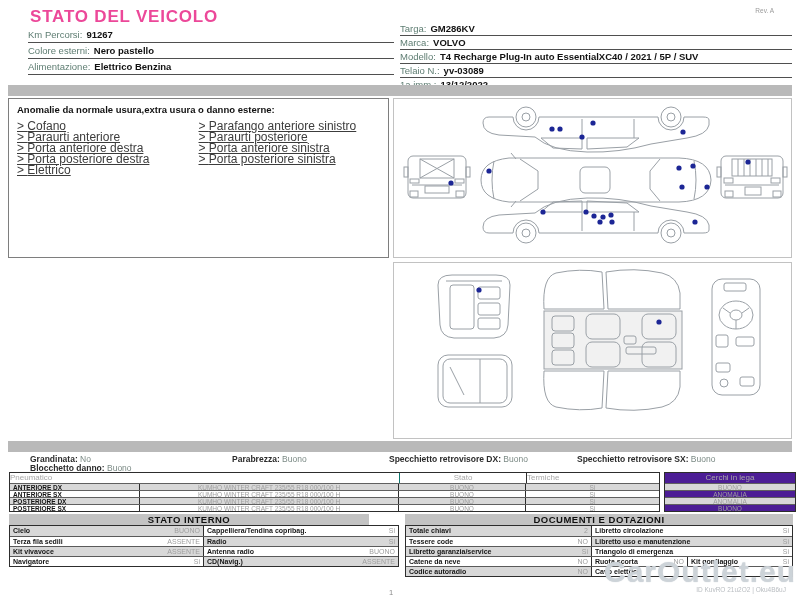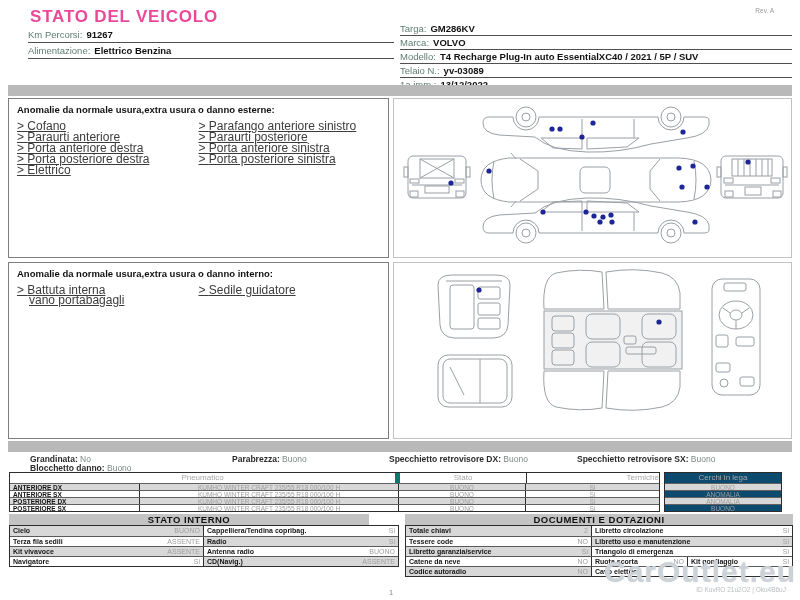--- a/index.html
+++ b/index.html
@@ -45,25 +45,25 @@
   .ttable{position:absolute;left:9px;top:472px;width:651px;border:1px solid #2d2d2d;background:#fff;}
   .trow{display:flex;border-top:1px solid #606060;height:7px;}
   .trow.thead{border-top:none;height:10px;}
   .trow.alt{background:#d8d8d8;}
   .tc{font-size:6.5px;line-height:7px;color:#9e9e9e;overflow:hidden;white-space:nowrap;}
   .thead .tc{font-size:8px;line-height:10px;color:#a8a8a8;}
   .tc-pos{width:130px;font-weight:bold;color:#141414;padding-left:3px;border-right:1px solid #2d2d2d;}
   .tc-desc{width:259px;text-align:center;border-right:1px solid #2d2d2d;}
   .tc-stato{width:127px;text-align:center;border-right:1px solid #2d2d2d;}
   .tc-term{flex:1;text-align:center;}
-  .th-pneu{width:390px;text-align:center;border-right:5px solid #0f766e;}
+  .th-pneu{width:390px;text-align:left;border-right:1px solid #0f766e;}
   .th-stato{width:127px;text-align:center;border-right:1px solid #2d2d2d;}
-  .th-term{flex:1;text-align:right;}
-
-  .wtable{position:absolute;left:664px;top:472px;width:118px;border:1px solid #2d2d2d;background:#0c4a6e;}
+  .th-term{flex:1;text-align:left;}
+
+  .wtable{position:absolute;left:664px;top:472px;width:132px;border:1px solid #2d2d2d;background:#4c1d95;}
   .wrow{height:7px;line-height:7px;font-size:6.5px;text-align:center;color:#9e9e9e;border-top:1px solid #606060;}
   .wrow.whead{height:10px;line-height:10px;font-size:8px;border-top:none;color:#a8a8a8;}
   .wrow.alt{background:#d8d8d8;}
 
   .sec-bar{position:absolute;height:11px;background:#c3c3c3;font-size:9.5px;font-weight:bold;
            text-align:center;line-height:11px;color:#101010;letter-spacing:0.5px;}
   .si-bar{left:9px;top:514px;width:360px;}
   .doc-bar{left:405px;top:514px;width:388px;}
 
   .dtable{position:absolute;border:1px solid #2d2d2d;background:#fff;}
@@ -97,20 +97,24 @@
 
 <div class="page">
 
   <div class="title">STATO DEL VEICOLO</div>
   <div class="rev">Rev. A</div>
 
   <div class="info-left">
     <div class="kv-row">
       <span class="kl">Km Percorsi</span>
       <span class="kvv">91267</span>
+    </div>
+    <div class="kv-row">
+      <span class="kl">Colore esterni</span>
+      <span class="kvv">Nero pastello</span>
     </div>
     <div class="kv-row">
       <span class="kl">Alimentazione</span>
       <span class="kvv">Elettrico Benzina</span>
     </div>
   </div>
 
   <div class="info-right">
     <div class="kv-row">
       <span class="kl">Targa</span>
@@ -232,31 +236,20 @@
           <circle cx="200" cy="117" r="2.6" fill="#1c2695"></circle>
           <circle cx="209" cy="118" r="2.6" fill="#1c2695"></circle>
           <circle cx="217" cy="116" r="2.6" fill="#1c2695"></circle>
           <circle cx="206" cy="123" r="2.6" fill="#1c2695"></circle>
           <circle cx="218" cy="123" r="2.6" fill="#1c2695"></circle>
           <circle cx="301" cy="123" r="2.6" fill="#1c2695"></circle>
         </g>
     </svg>
   </div>
 
-  <div class="anom-box int-anom">
-    <div class="anom-heading">Anomalie da normale usura,extra usura o danno interno:</div>
-    <div class="an-cols">
-      <div class="an-col">
-        <div class="an-item" style="max-width:115px">Battuta interna vano portabagagli</div>
-      </div>
-      <div class="an-col">
-        <div class="an-item">Sedile guidatore</div>
-      </div>
-    </div>
-  </div>
 
   <div class="diag-box int-diag">
     <svg width="397" height="175" viewBox="0 0 397 175">
 
       <g class="lineart">
         <path d="M44,22 Q44,12 58,12 L102,12 Q116,12 116,22 L114,62 Q113,74 100,75 L60,75 Q47,74 46,62 Z"></path>
         <path d="M52,18 L108,18"></path>
         <rect x="56" y="22" width="24" height="44" rx="3"></rect>
         <rect x="84" y="24" width="22" height="12" rx="2"></rect>
         <rect x="84" y="40" width="22" height="12" rx="2"></rect>

